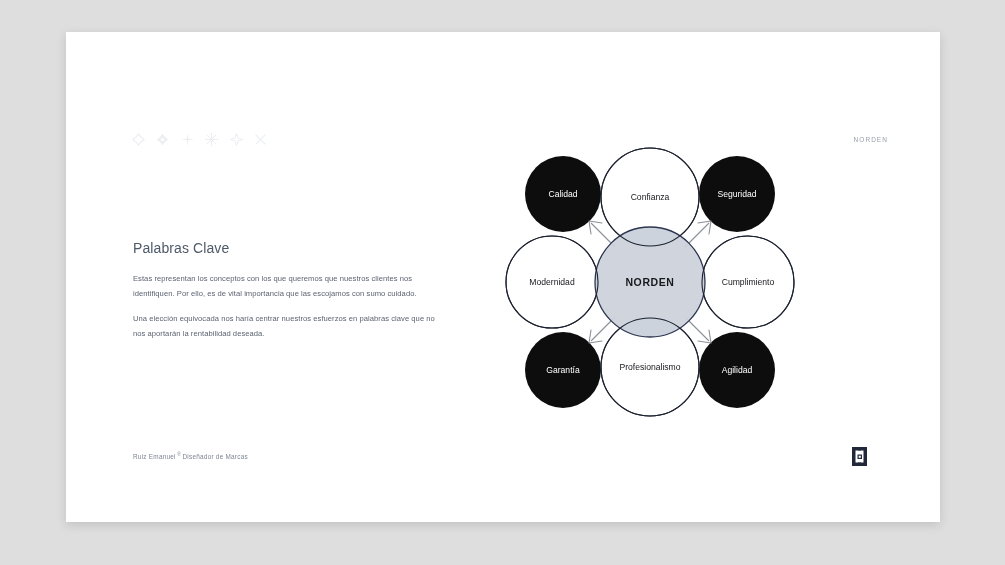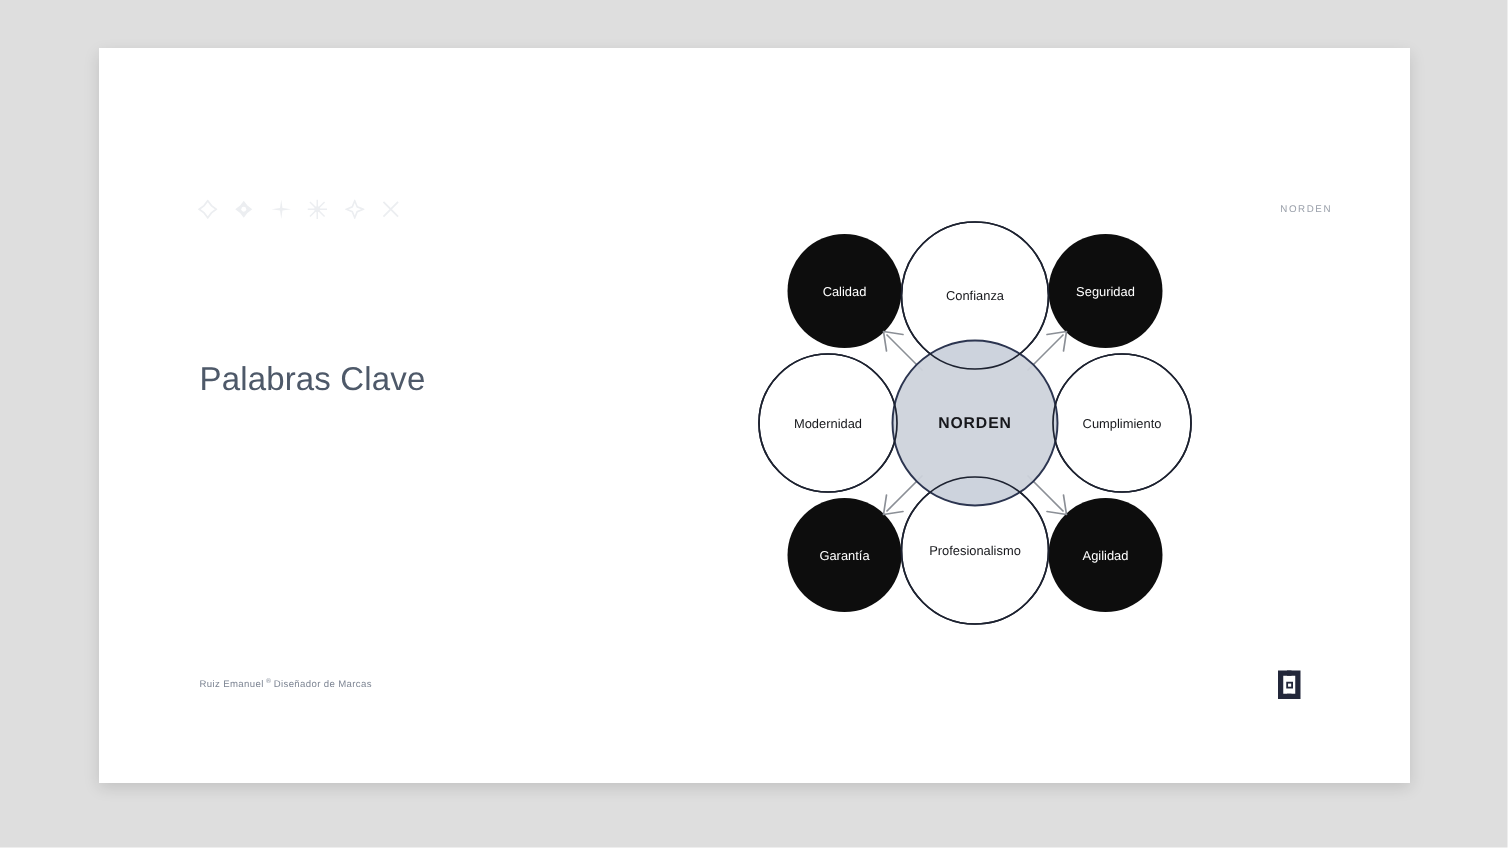--- a/index.html
+++ b/index.html
@@ -57,21 +57,21 @@
   }
 
   
   #text-column {
     position: absolute;
     left: 67px;
     top: 208px;
     width: 310px;
   }
   #page-title {
-    font-size: 22px;
+    font-size: 14px;
     font-weight: 400;
     color: #4e5969;
     letter-spacing: 0.1px;
     margin: 0 0 14px 0;
     line-height: 1.2;
   }
   .body-paragraph {
     font-size: 7.6px;
     line-height: 2.0;
     color: #5b6371;
@@ -162,20 +162,22 @@
             <line x1="14" y1="2" x2="2" y2="14"></line>
           </g>
         </svg>
     </span>
   </div>
 
   <div id="brand-label">NORDEN</div>
 
   <div id="text-column">
     <h1 id="page-title">Palabras Clave</h1>
+    <p class="body-paragraph">Estas representan los conceptos con los que queremos que nuestros clientes nos identifiquen. Por ello, es de vital importancia que las escojamos con sumo cuidado.</p>
+    <p class="body-paragraph">Una elección equivocada nos haría centrar nuestros esfuerzos en palabras clave que no nos aportarán la rentabilidad deseada.</p>
   </div>
 
   <div id="diagram">
     <svg viewBox="0 0 310 300" xmlns="http://www.w3.org/2000/svg">
       <defs>
 
         <clipPath id="clipCenter">
             <circle cx="155" cy="150" r="55"></circle>
           </clipPath>
       </defs>

